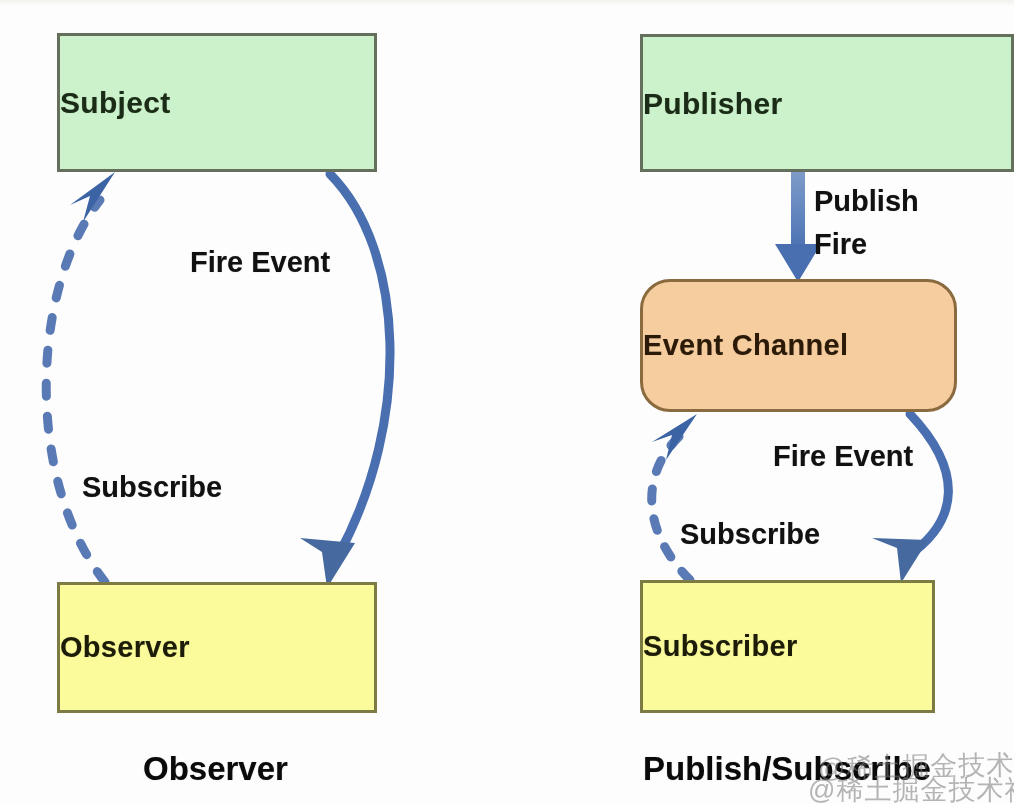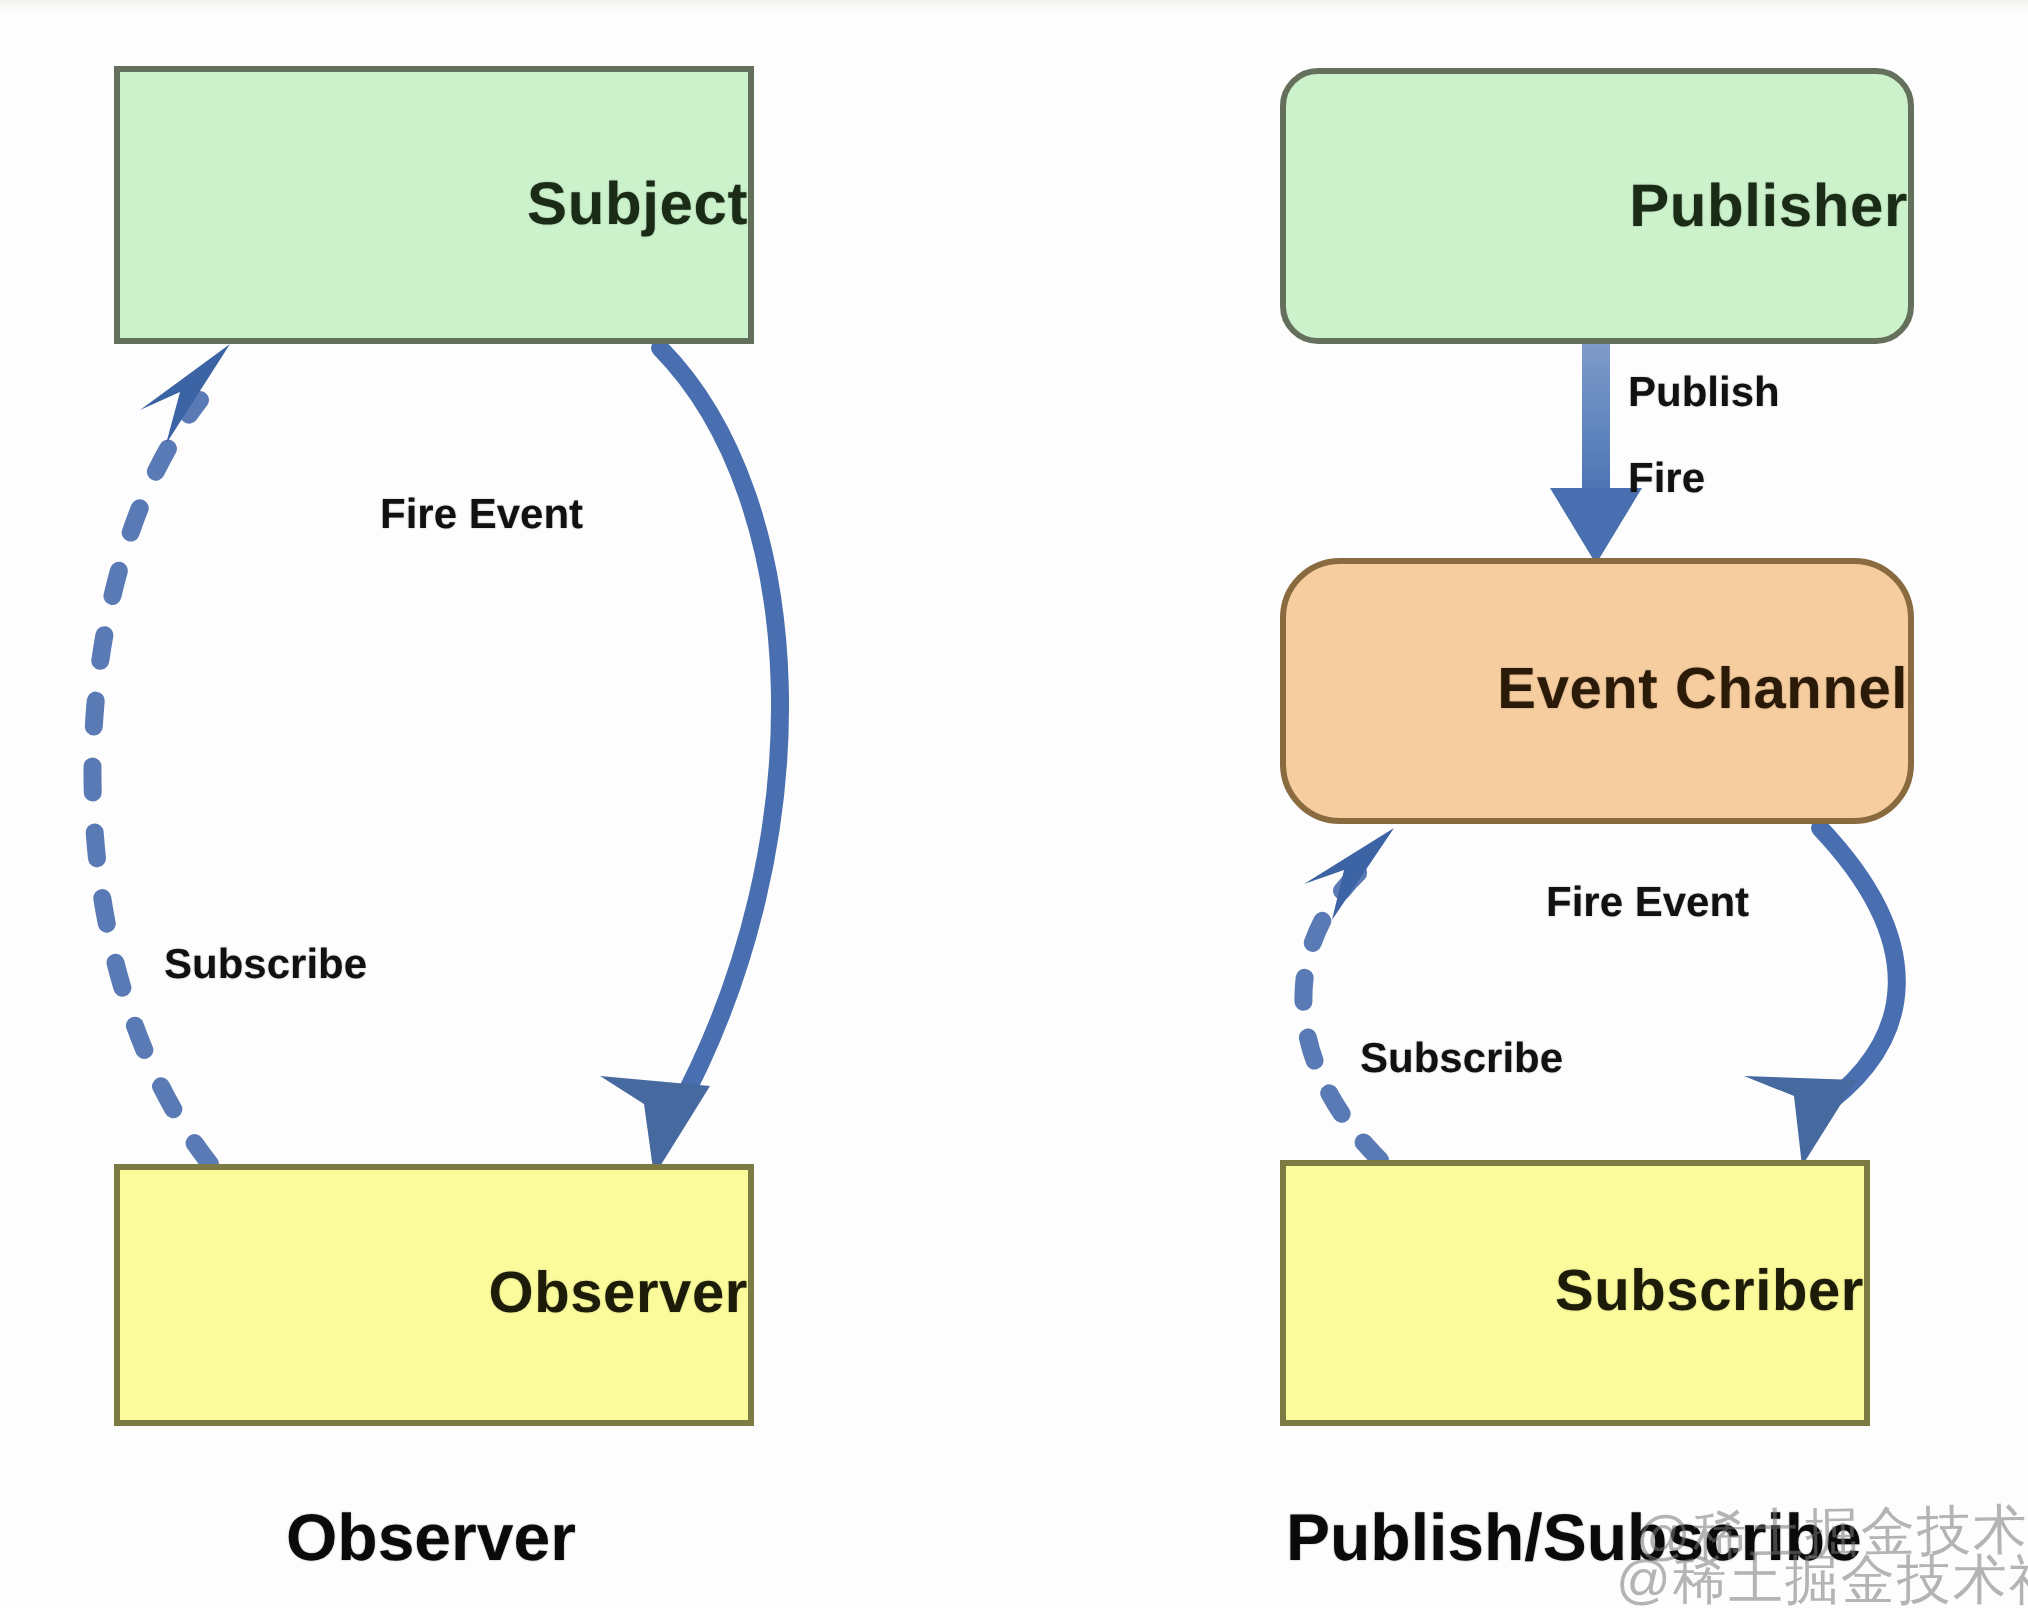--- a/index.html
+++ b/index.html
@@ -21,21 +21,21 @@
     left: 0; top: 0; right: 0;
     height: 6px;
     background: linear-gradient(#f2f2ee, #fdfdfd);
     pointer-events: none;
   }
   .node {
     position: absolute;
     box-sizing: border-box;
     display: flex;
     align-items: center;
-    justify-content: flex-end;
+    justify-content: flex-start;
     border: 3px solid #6b7057;
     text-align: center;
     letter-spacing: 0.3px;
   }
   .node-label {
     font-weight: bold;
     line-height: 1.1;
   }
   .node.green {
     background: #ccf2cc;
@@ -63,21 +63,21 @@
   }
   .node.yellow .node-label {
     color: #1c1c08;
     font-size: 29px;
     text-shadow: 0 0 1px rgba(0,0,0,0.25);
   }
   .edge-label {
     position: absolute;
     font-weight: bold;
     color: #111111;
-    font-size: 21px;
+    font-size: 29px;
     line-height: 1.16;
     white-space: pre;
     text-shadow: 0 0 1px rgba(0,0,0,0.3);
   }
   .caption {
     position: absolute;
     font-weight: bold;
     color: #0a0a0a;
     font-size: 33px;
     white-space: pre;
@@ -148,21 +148,21 @@
   <div class="node yellow" style="left:57px; top:582px; width:320px; height:131px;">
     <span class="node-label">Observer</span>
   </div>
 
   <div class="edge-label" style="left:190px; top:246px;">Fire Event</div>
 
   <div class="edge-label" style="left:82px; top:471px;">Subscribe</div>
 
   <div class="caption" style="left:143px; top:750px;">Observer</div>
 
-  <div class="node green" style="left:640px; top:34px; width:317px; height:138px;border-radius:19px;">
+  <div class="node green" style="left:640px; top:34px; width:374px; height:138px;">
     <span class="node-label">Publisher</span>
   </div>
 
   <div class="node orange" style="left:640px; top:279px; width:317px; height:133px;">
     <span class="node-label">Event Channel</span>
   </div>
 
   <div class="node yellow" style="left:640px; top:580px; width:295px; height:133px;">
     <span class="node-label">Subscriber</span>
   </div>

